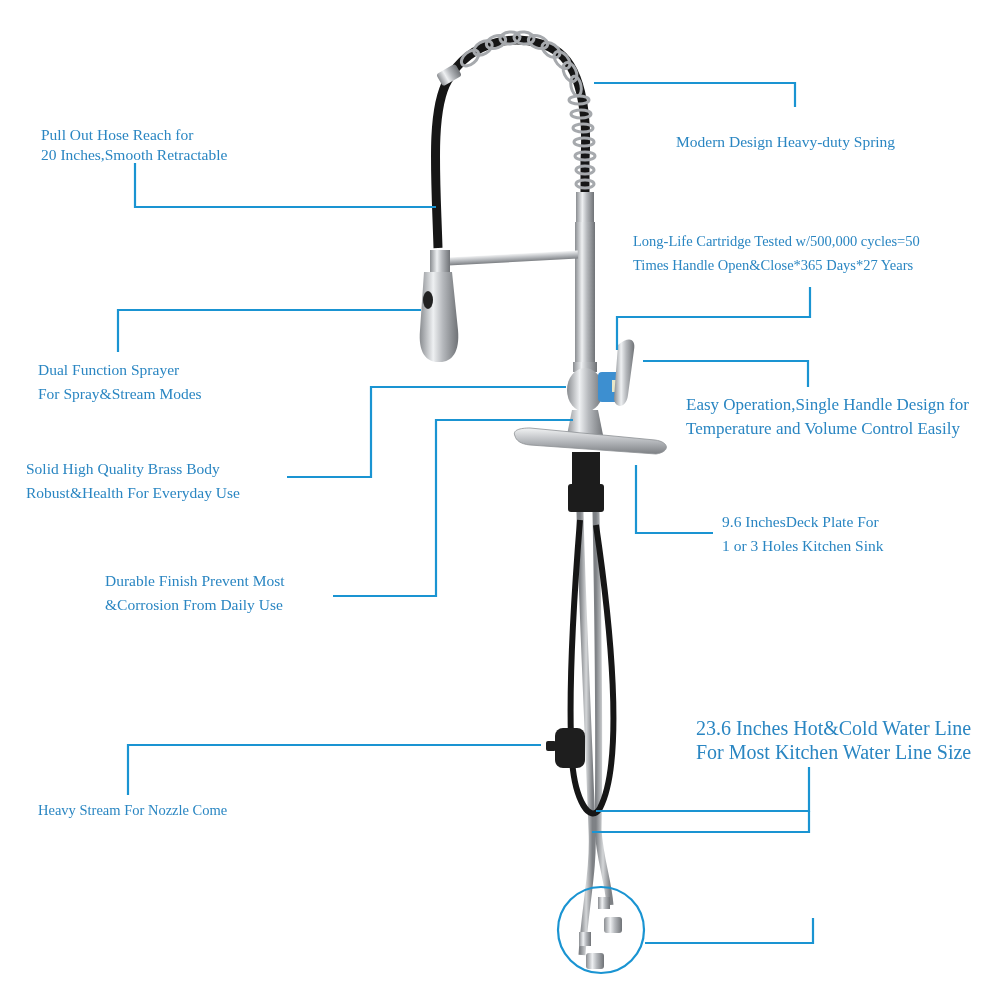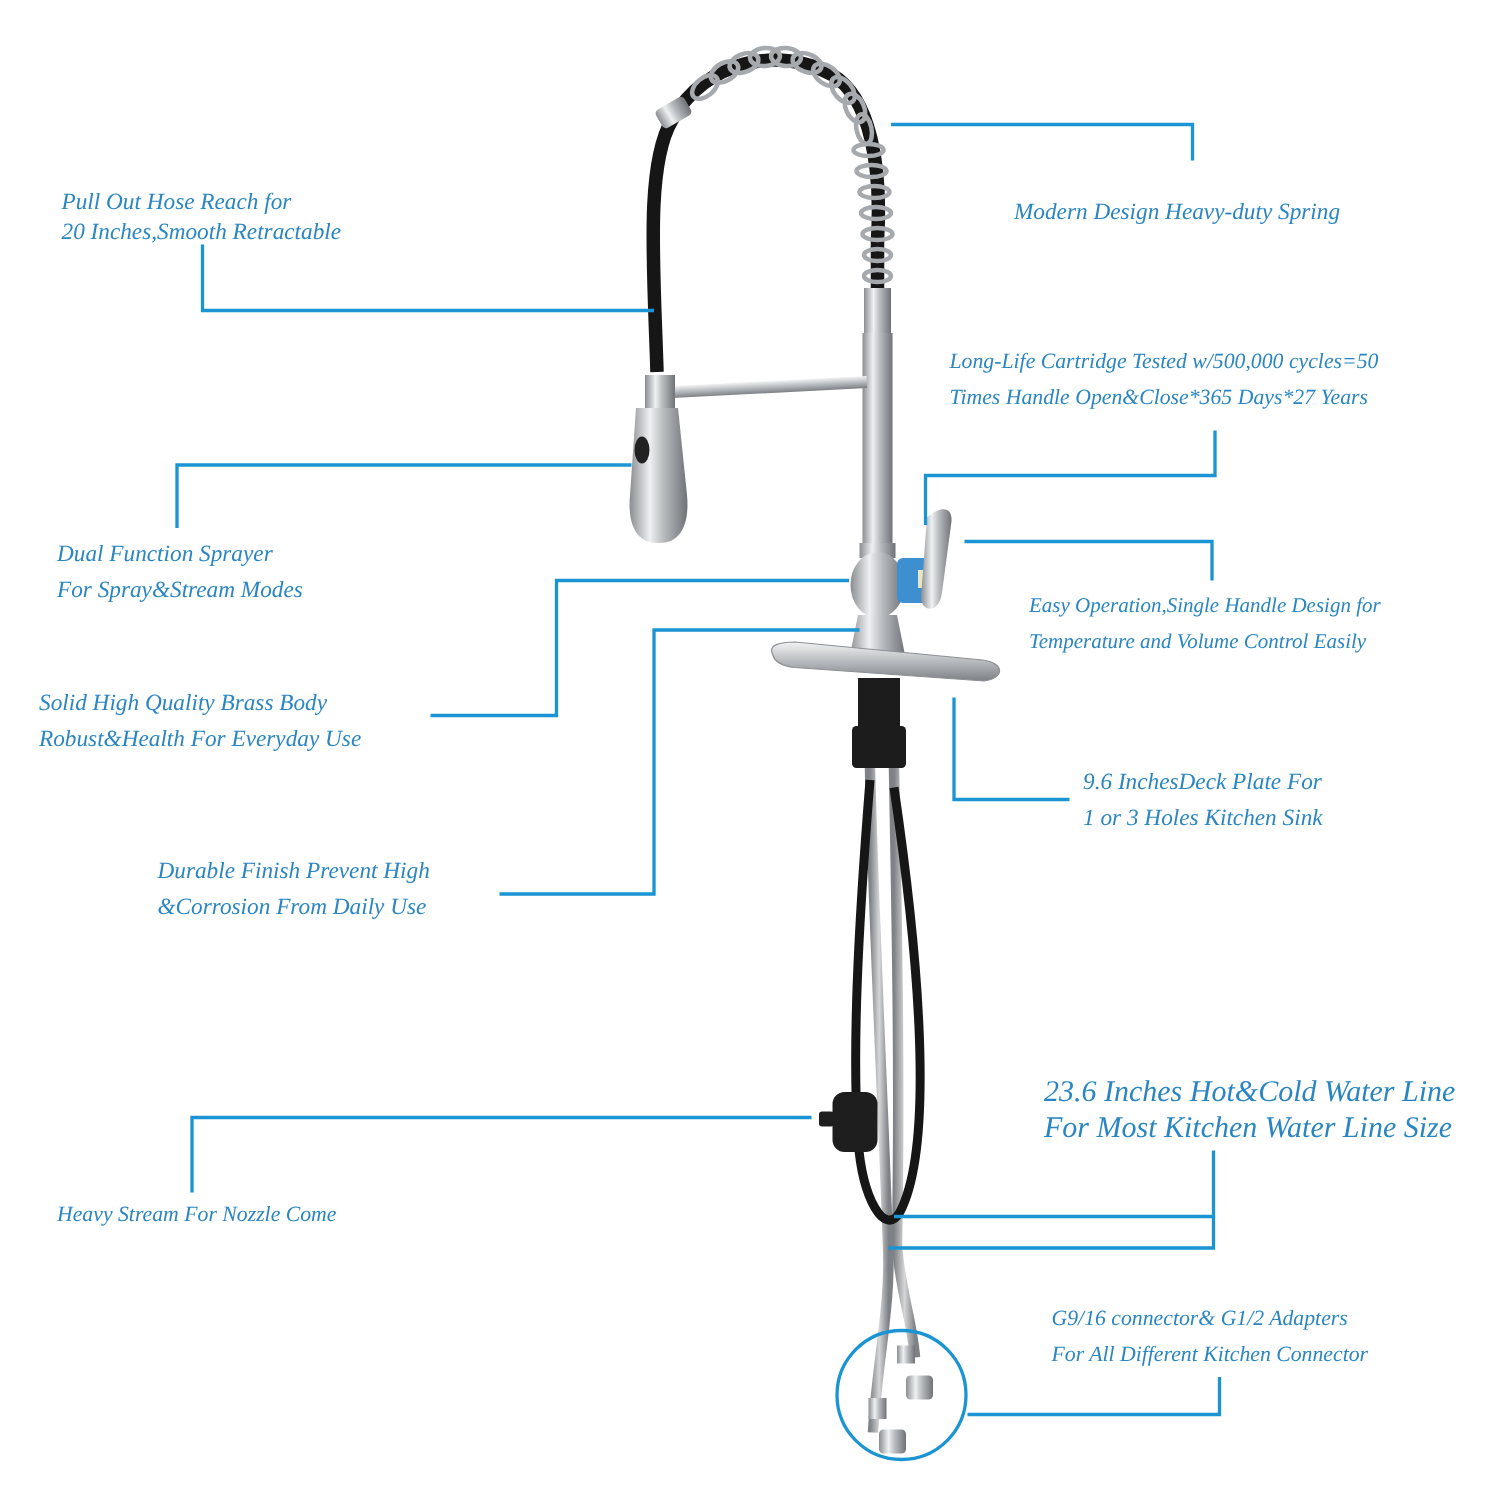--- a/index.html
+++ b/index.html
@@ -1,17 +1,17 @@
 <!DOCTYPE html>
 <html><head>
   <meta charset="utf-8">
   <style>
     html, body { margin: 0; padding: 0; background: #ffffff; }
     body { width: 1001px; height: 1001px; position: relative; overflow: hidden; }
-    .stage { position: absolute; left: 0; top: 0; width: 996px; height: 1001px; font-style: italic; }
+    .stage { position: absolute; left: 0; top: 0; width: 996px; height: 1001px; }
     svg.art { position: absolute; left: 0; top: 0; }
     .label {
       position: absolute;
       font-family: "Liberation Serif", "DejaVu Serif", serif;
       color: #2a86c2;
       font-size: 15.5px;
       line-height: 24px;
       white-space: nowrap;
     }
     .label .ln { display: block; }
@@ -152,47 +152,43 @@
   <div class="label" style="left:633px; top:229px; font-size:14.5px;">
     <span class="ln">Long-Life Cartridge Tested w/500,000 cycles=50</span>
     <span class="ln">Times  Handle Open&amp;Close*365 Days*27 Years</span>
   </div>
 
   <div class="label" style="left:38px; top:358px;">
     <span class="ln">Dual Function Sprayer</span>
     <span class="ln">For Spray&amp;Stream Modes</span>
   </div>
 
-  <div class="label" style="left:686px; top:393px; font-size:14px;">
+  <div class="label" style="left:686px; top:393px; font-size:17px;">
     <span class="ln">Easy Operation,Single Handle Design for</span>
     <span class="ln">Temperature and Volume Control Easily</span>
   </div>
 
   <div class="label" style="left:26px; top:457px;">
     <span class="ln">Solid High Quality Brass Body</span>
     <span class="ln">Robust&amp;Health For Everyday Use</span>
   </div>
 
   <div class="label" style="left:722px; top:510px;">
     <span class="ln">9.6 InchesDeck Plate For</span>
     <span class="ln">1 or 3 Holes Kitchen Sink</span>
   </div>
 
   <div class="label" style="left:105px; top:569px;">
-    <span class="ln">Durable Finish Prevent High</span>
+    <span class="ln">Durable Finish Prevent Most</span>
     <span class="ln">&amp;Corrosion From Daily Use</span>
   </div>
 
   <div class="label" style="left:696px; top:716px; font-size:20px;">
     <span class="ln">23.6 Inches Hot&amp;Cold Water Line</span>
     <span class="ln">For Most Kitchen Water Line Size</span>
   </div>
 
   <div class="label" style="left:38px; top:798px; font-size:14.5px;">
     <span class="ln">Heavy Stream For Nozzle Come</span>
   </div>
 
-  <div class="label" style="left:701px; top:867px; font-size:14.5px;">
-    <span class="ln">G9/16 connector&amp; G1/2 Adapters</span>
-    <span class="ln">For All Different Kitchen Connector</span>
-  </div>
 
 </div>
 
 </body></html>

